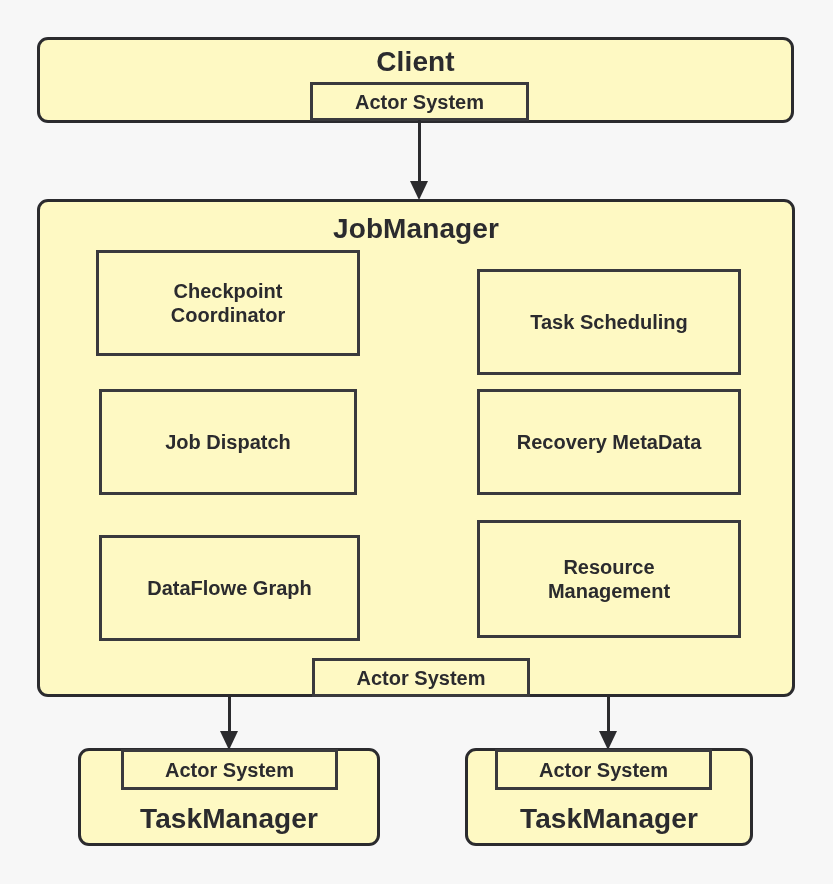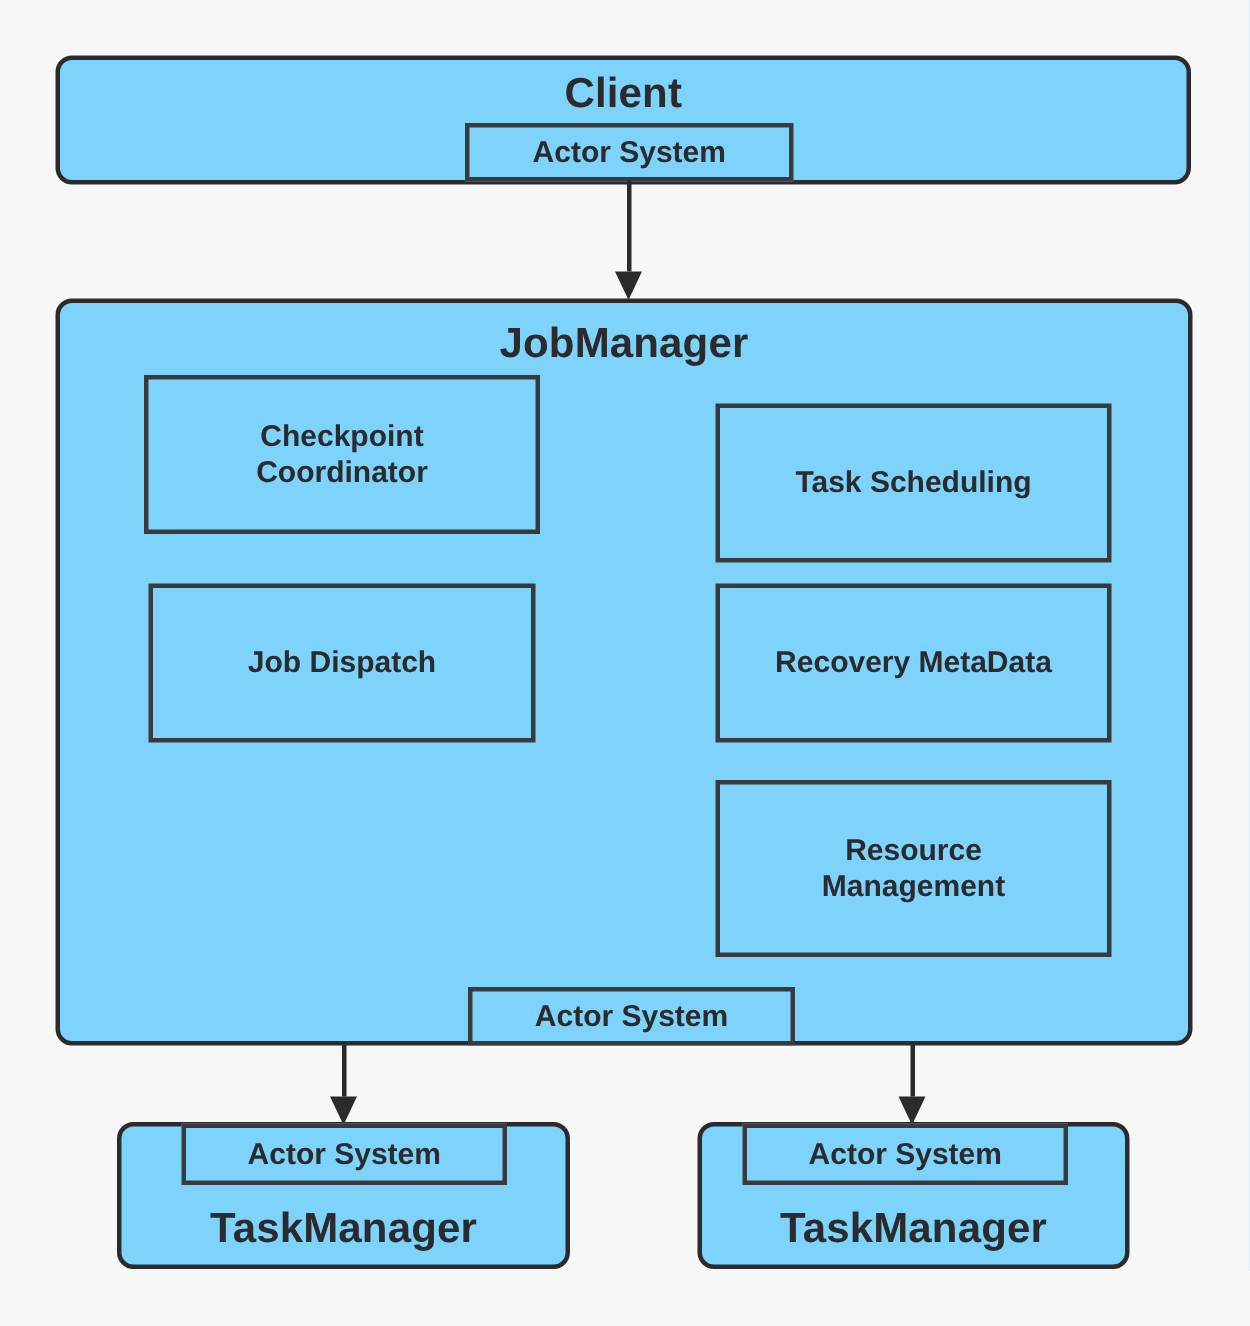--- a/index.html
+++ b/index.html
@@ -18,21 +18,21 @@
     position: relative;
     width: 833px;
     height: 884px;
     background: #f7f7f7;
   }
 
   
   .box {
     position: absolute;
     box-sizing: border-box;
-    background: #7dd3fc;
+    background: #fef9c3;
     border: 3px solid #2b2b2e;
   }
   .box.rounded {
     border-radius: 11px;
   }
   .box.inner {
     border-width: 3px;
     border-color: #3a3a3d;
   }
 
@@ -162,20 +162,23 @@
   </div>
 
   <div class="box inner" id="job-dispatch-box">
     <div class="box-label">Job Dispatch</div>
   </div>
 
   <div class="box inner" id="recovery-meta-box">
     <div class="box-label">Recovery MetaData</div>
   </div>
 
+  <div class="box inner" id="dataflow-graph-box">
+    <div class="box-label">DataFlowe Graph</div>
+  </div>
 
   <div class="box inner" id="resource-mgmt-box">
     <div class="box-label">Resource
 Management</div>
   </div>
 
   <div class="box inner" id="jm-actor-box">
     <div class="box-label actor-label">Actor System</div>
   </div>
 

